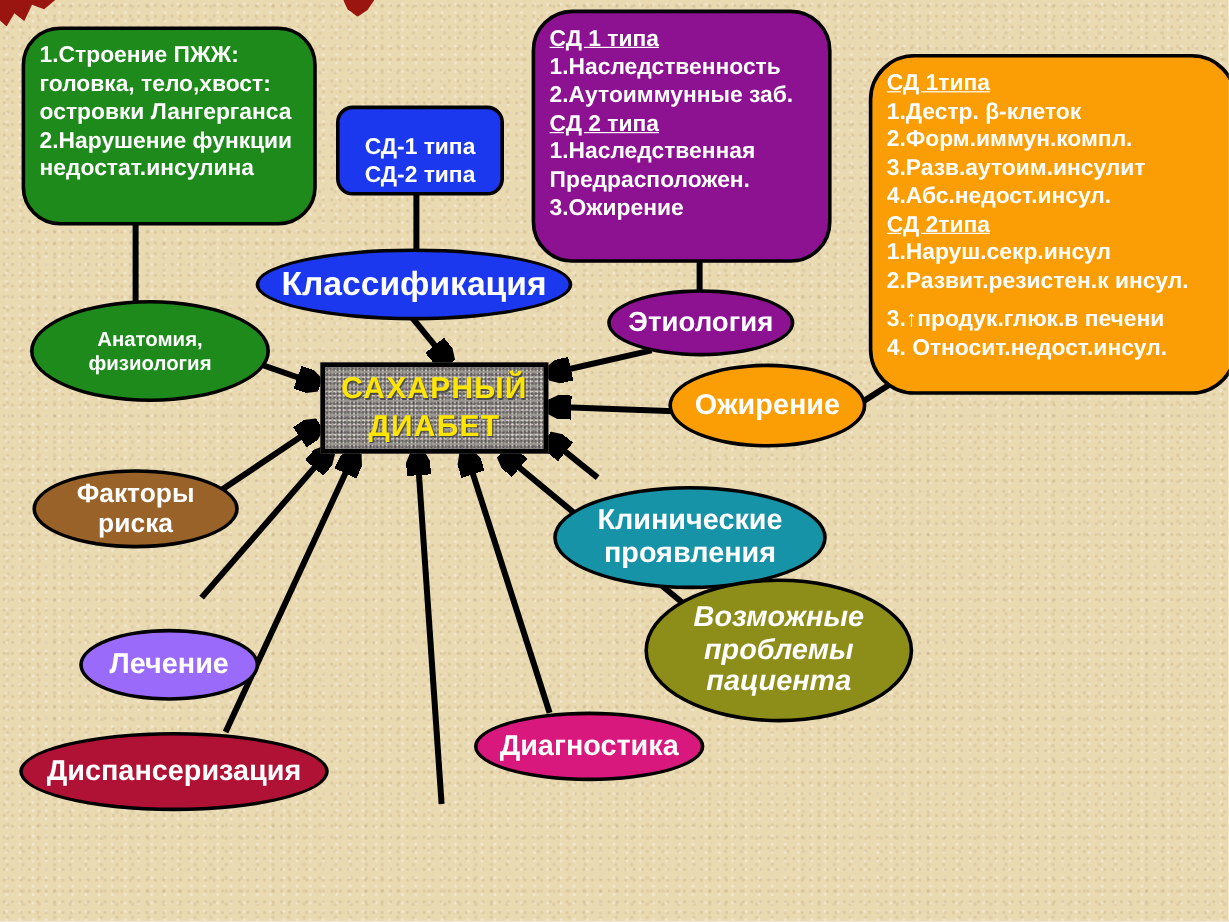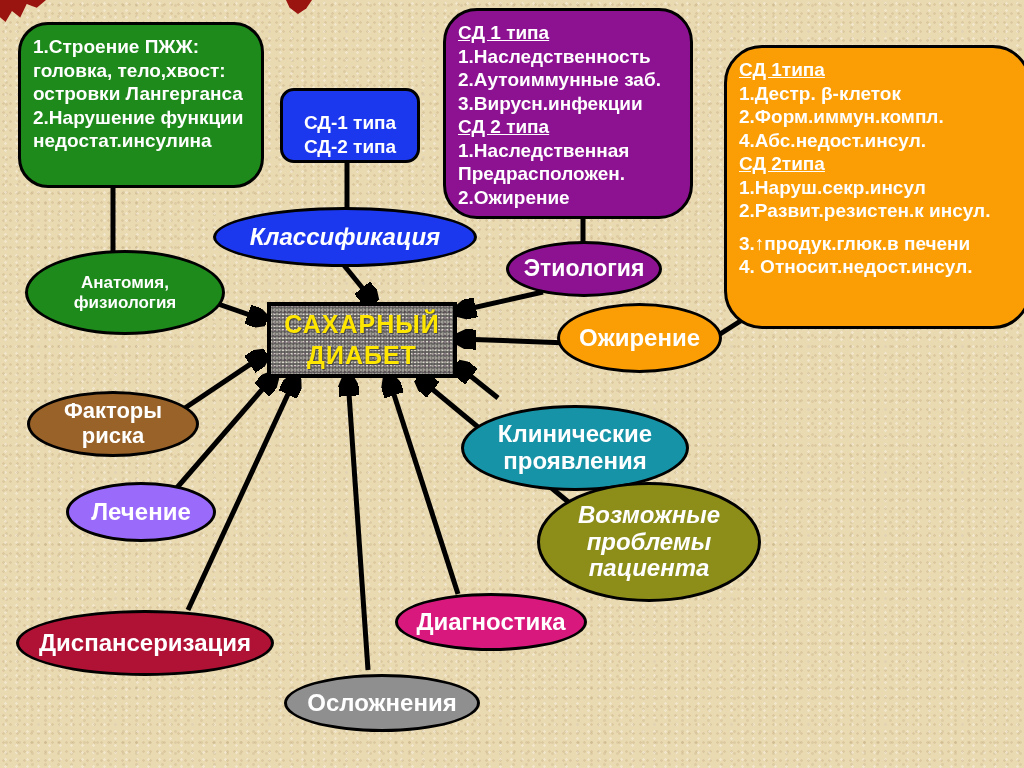--- a/index.html
+++ b/index.html
@@ -42,26 +42,26 @@
     font-size:25px;letter-spacing:1px;line-height:1.25;
     text-shadow:1px 1px 0 rgba(70,70,70,.9);
   }
   .torn{position:absolute;z-index:3;}
   
   #box-pancreas{left:18px;top:22px;width:246px;height:166px;border-radius:30px;}
   #box-types{left:280px;top:88px;width:140px;height:75px;border-radius:14px;text-align:center;padding-top:20px;}
   #box-etiology-detail{left:443px;top:8px;width:250px;height:211px;border-radius:34px;}
   #box-pathogenesis-detail{left:703px;top:45px;width:307px;height:284px;border-radius:38px;margin-left:21px;}
   #node-anatomy{left:25px;top:250px;width:200px;height:85px;font-size:17px;}
-  #node-classification{left:213px;top:207px;width:264px;height:60px;font-size:24px;font-style:italic;}
+  #node-classification{left:213px;top:207px;width:264px;height:60px;font-size:28px;}
   #node-etiology{left:506px;top:241px;width:156px;height:56px;font-size:23px;}
   #node-pathogenesis{left:557px;top:303px;width:165px;height:70px;font-size:24px;}
   #node-risk{left:27px;top:391px;width:172px;height:66px;font-size:22px;}
   #node-clinical{left:461px;top:405px;width:228px;height:86px;font-size:24px;}
-  #node-treatment{left:66px;top:482px;width:150px;height:60px;font-size:24px;}
+  #node-treatment{left:66px;top:524px;width:150px;height:60px;font-size:24px;}
   #node-problems{left:537px;top:482px;width:224px;height:120px;font-size:24px;}
   #node-dispensary{left:16px;top:610px;width:258px;height:66px;font-size:24px;}
   #node-diagnostics{left:395px;top:593px;width:192px;height:58px;font-size:24px;}
   #node-complications{left:284px;top:674px;width:196px;height:58px;font-size:24px;}
   #center-box{left:267px;top:302px;width:190px;height:76px;}
   #torn-a{left:0;top:0;width:46px;height:22px;clip-path:polygon(0 0,100% 0,80% 35%,58% 18%,44% 80%,26% 50%,12% 100%,0 78%);}
   #torn-b{left:286px;top:0;width:26px;height:14px;clip-path:polygon(0 0,100% 0,78% 60%,46% 100%,14% 55%);}
 </style>
 </head>
 <body>
@@ -89,48 +89,48 @@
     <line x1="458" y1="594" x2="389" y2="379" marker-end="url(#ah)"></line>
     <line x1="368" y1="670" x2="348" y2="379" marker-end="url(#ah)"></line>
     <line x1="188" y1="610" x2="295" y2="379" marker-end="url(#ah)"></line>
     <line x1="168" y1="498" x2="273" y2="377" marker-end="url(#ah)"></line>
     <line x1="182" y1="410" x2="264" y2="355" marker-end="url(#ah)"></line>
   </svg>
 
   <div id="torn-a" class="torn" style="background-color: rgb(154, 21, 16);"></div>
   <div id="torn-b" class="torn" style="background-color: rgb(154, 21, 16);"></div>
 
-  <div id="box-pancreas" class="ibox" style="background-color: rgb(30, 138, 28);">
+  <div id="box-pancreas" class="ibox" style="background-color: rgb(30, 138, 28); border-radius: 32px;">
       <div>1.Строение ПЖЖ:</div>
       <div>головка, тело,хвост:</div>
       <div>островки Лангерганса</div>
       <div>2.Нарушение функции</div>
       <div>недостат.инсулина</div>
     </div>
 
   <div id="box-types" class="ibox" style="background-color: rgb(28, 56, 238);">
       <div>СД-1 типа</div>
       <div>СД-2 типа</div>
     </div>
 
   <div id="box-etiology-detail" class="ibox" style="background-color: rgb(140, 18, 146);">
       <div class="u">СД 1 типа</div>
       <div>1.Наследственность</div>
       <div>2.Аутоиммунные заб.</div>
-      <div>3.Вирусн.инфекции</div>
       <div class="u">СД 2 типа</div>
       <div>1.Наследственная</div>
       <div>Предрасположен.</div>
-      <div>2.Ожирение</div>
+      <div>3.Ожирение</div>
     </div>
 
   <div id="box-pathogenesis-detail" class="ibox" style="background-color: rgb(251, 157, 4);">
       <div class="u">СД 1типа</div>
       <div>1.Дестр. β-клеток</div>
       <div>2.Форм.иммун.компл.</div>
+      <div>3.Разв.аутоим.инсулит</div>
       <div>4.Абс.недост.инсул.</div>
       <div class="u">СД 2типа</div>
       <div>1.Наруш.секр.инсул</div>
       <div>2.Развит.резистен.к инсул.</div>
       <div class="gap">3.↑продук.глюк.в печени</div>
       <div>4. Относит.недост.инсул.</div>
     </div>
 
   <div id="center-box" class="cbox" style="color: rgb(255, 230, 0);">САХАРНЫЙ
 ДИАБЕТ</div>
@@ -153,15 +153,14 @@
   <div id="node-treatment" class="node" style="background-color: rgb(154, 106, 250);">Лечение</div>
 
   <div id="node-problems" class="node" style="background-color: rgb(141, 141, 26); font-style: italic;">Возможные
 проблемы
 пациента</div>
 
   <div id="node-dispensary" class="node" style="background-color: rgb(176, 18, 54);">Диспансеризация</div>
 
   <div id="node-diagnostics" class="node" style="background-color: rgb(216, 24, 124);">Диагностика</div>
 
-  <div id="node-complications" class="node" style="background-color: rgb(143, 143, 143);">Осложнения</div>
 
 </div>
 
 </body></html>

